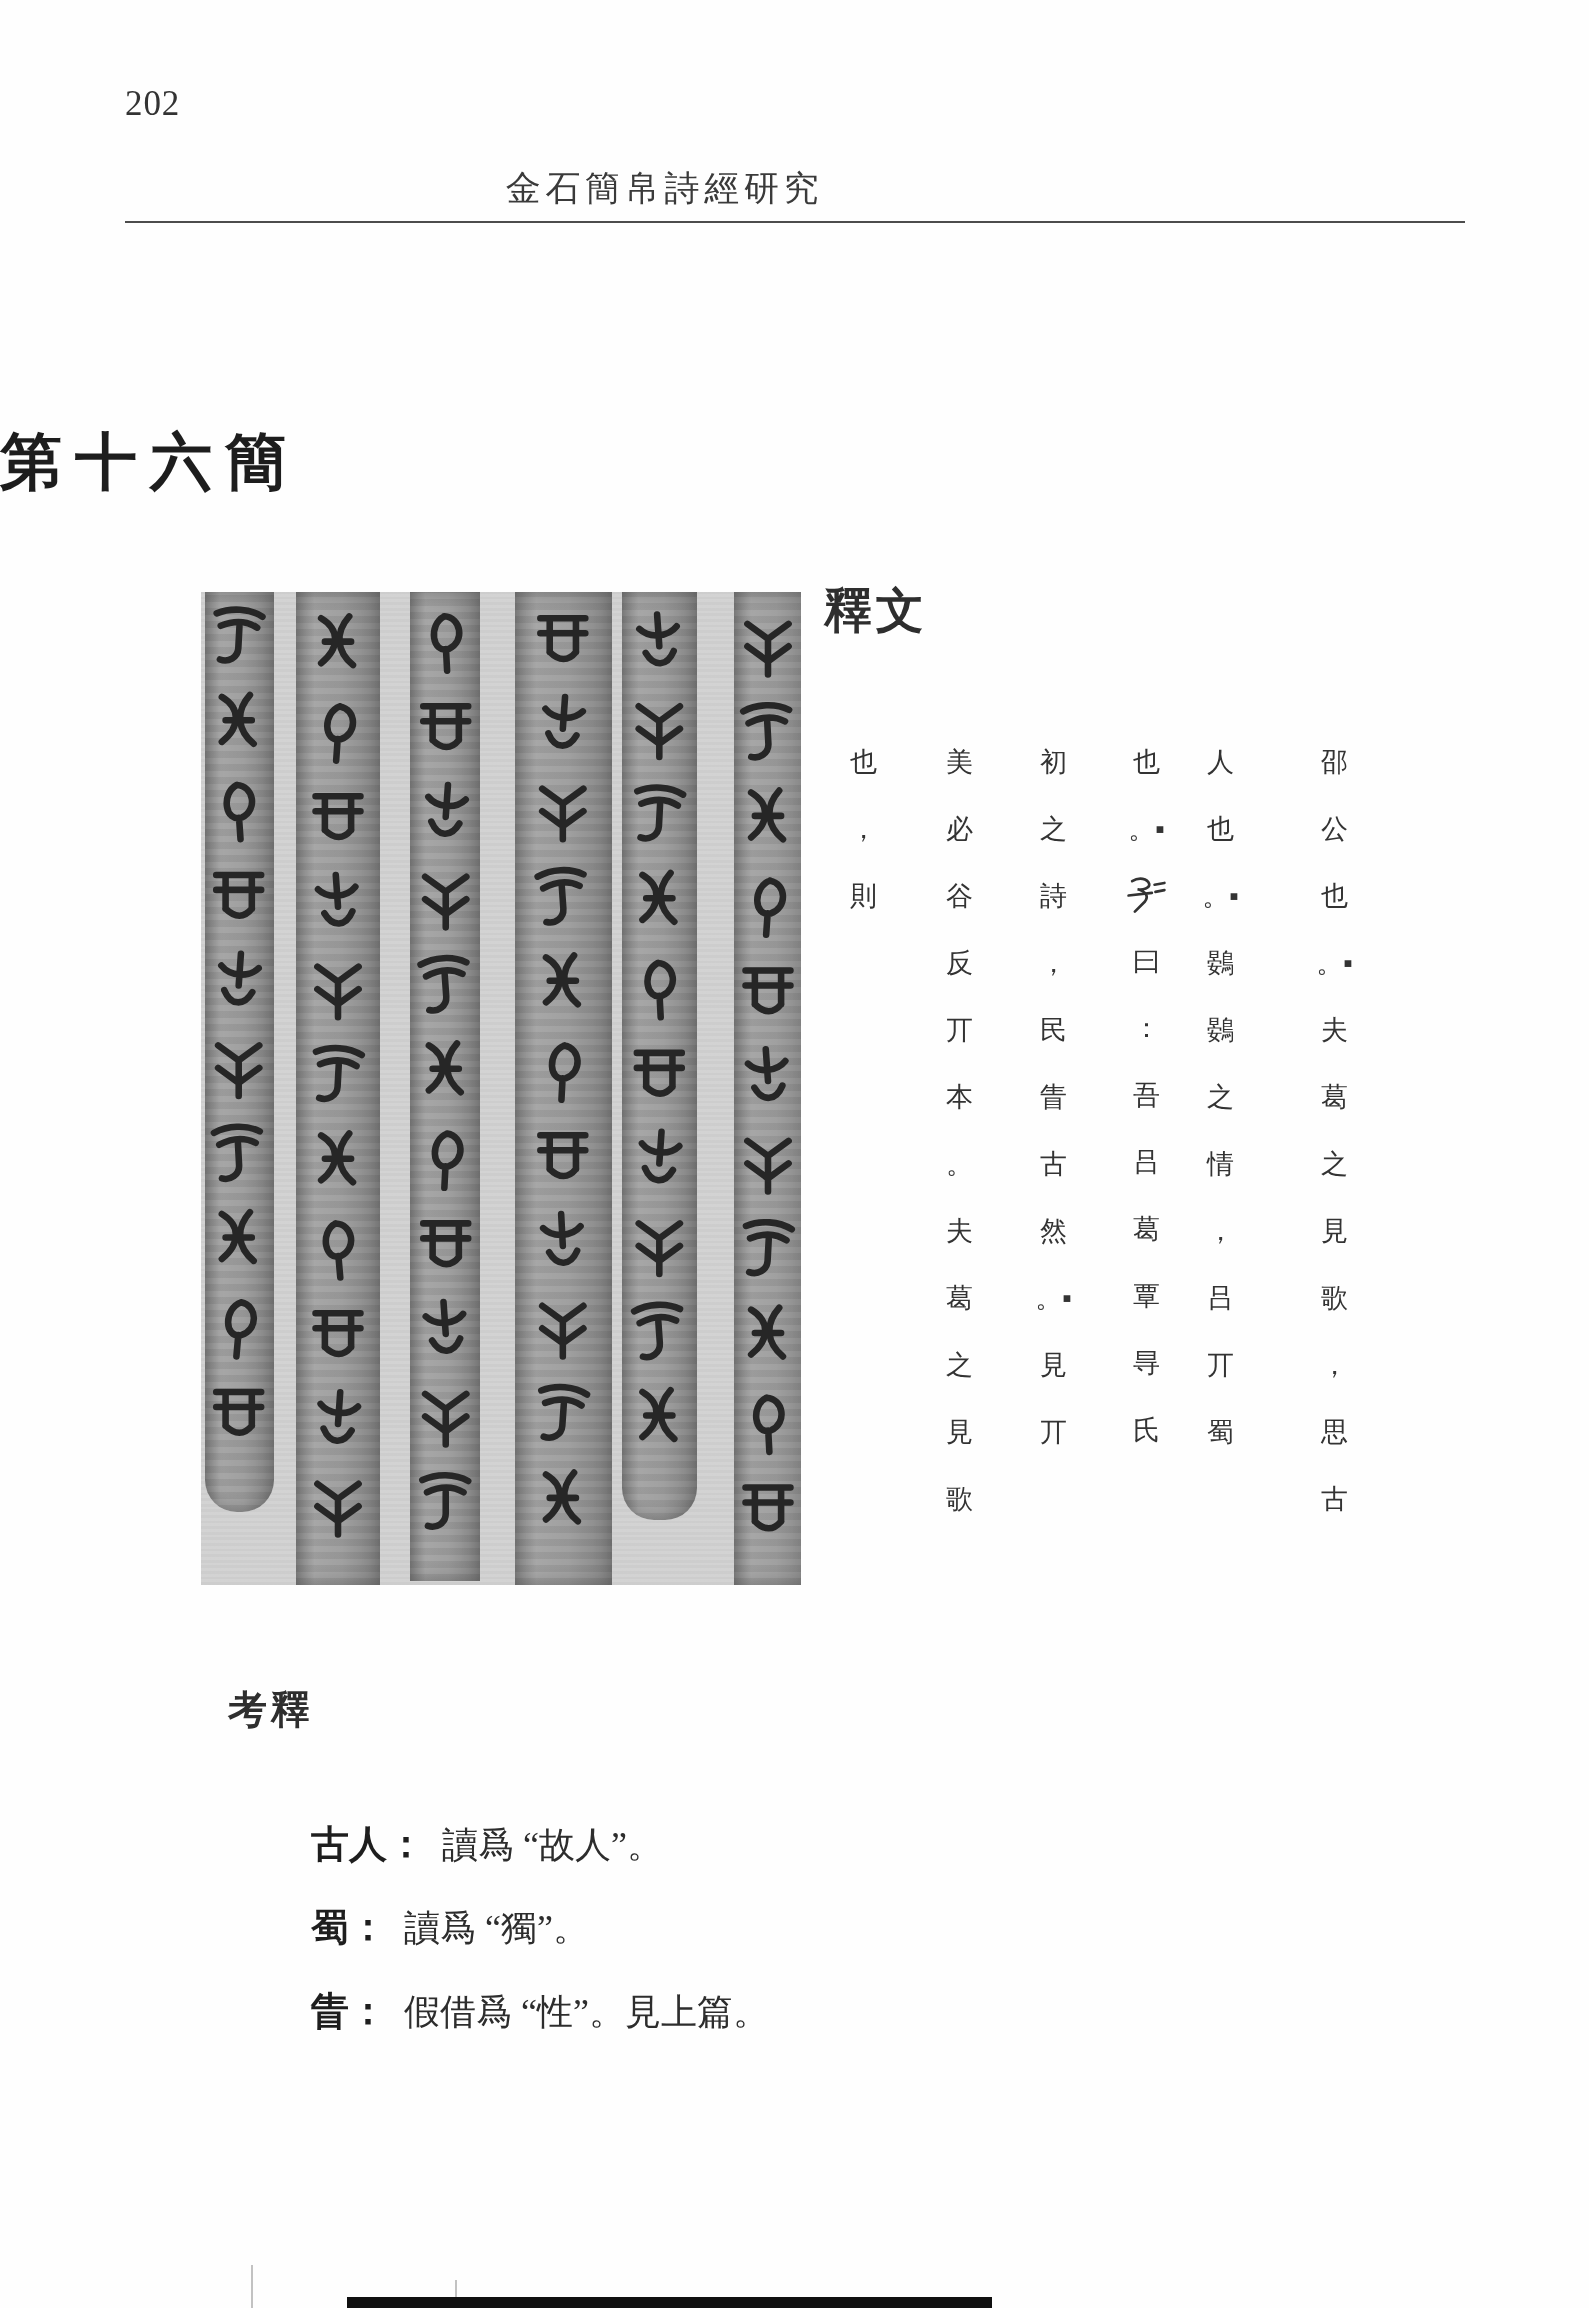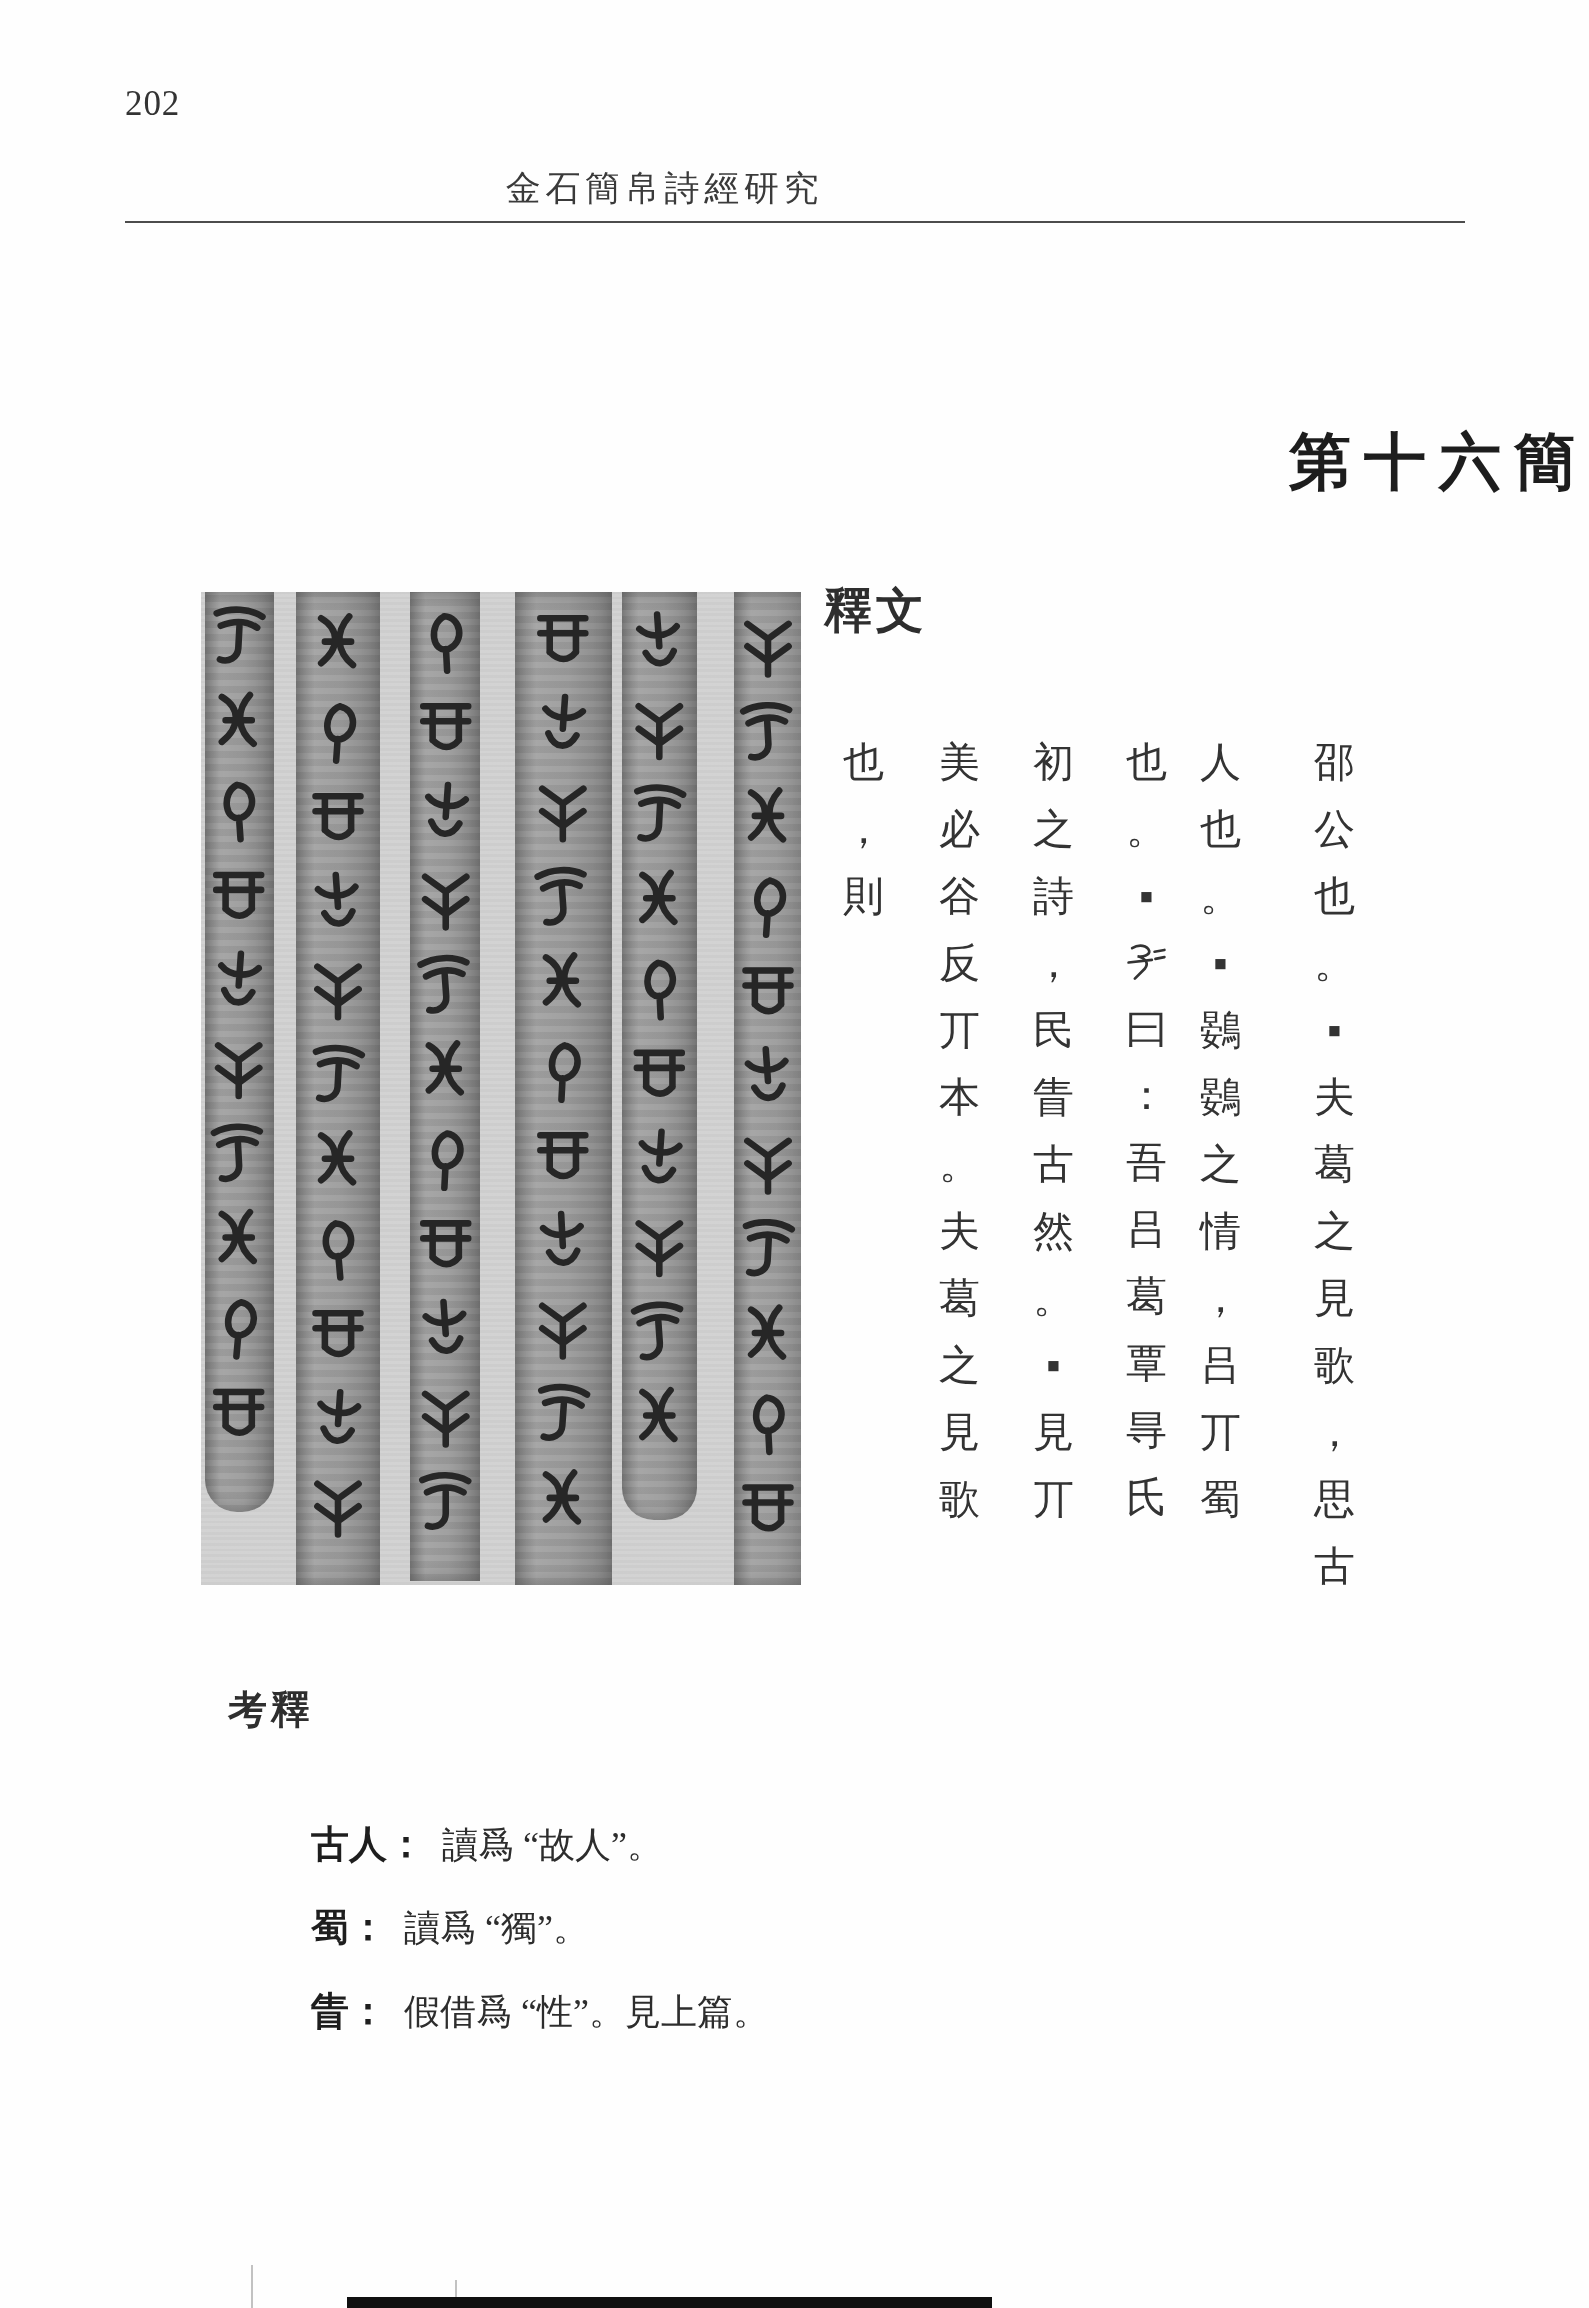--- a/index.html
+++ b/index.html
@@ -19,21 +19,21 @@
   .running{
     position:absolute;left:0;top:165px;width:1329px;
     text-align:center;font-size:35px;letter-spacing:4.7px;color:#3a3a3a;
   }
   .rule{
     position:absolute;left:125px;top:221px;width:1340px;height:1.9px;
     background:#4c4c4c;
   }
   .title{
     position:absolute;left:0;top:420px;width:1589px;margin:0;
-    text-align:right;font-size:62px;font-weight:bold;letter-spacing:13px;
+    text-align:left;font-size:62px;font-weight:bold;letter-spacing:13px;
     color:#1d1d1d;font-family:"Liberation Serif","DejaVu Serif",serif;
   }
   
   .photo{
     position:absolute;left:201px;top:592px;width:600px;height:993px;
     background:
       repeating-linear-gradient(0deg, rgba(0,0,0,.025) 0 2.8px, rgba(255,255,255,.02) 2.8px 5.6px),
       #d2d2d2;
     overflow:hidden;
   }
@@ -48,21 +48,21 @@
   .slip.short{border-bottom-left-radius:32px;border-bottom-right-radius:32px;}
   .glyphs{position:absolute;left:0;top:0;}
   
   .shiwen-label{
     position:absolute;left:824px;top:579px;
     font-size:48px;font-weight:bold;letter-spacing:3.7px;color:#2e2e2e;
     font-family:"Liberation Sans","DejaVu Sans",sans-serif;
   }
   .vcol{
     position:absolute;top:729px;width:49px;
-    font-size:41px;line-height:67px;text-align:center;
+    font-size:27px;line-height:67px;text-align:center;
     word-break:break-all;line-break:anywhere;overflow-wrap:anywhere;
     color:#333;
   }
   .vcol .lig{display:block;margin:11.2px auto;width:43px;height:43px;}
   
   .kaoshi-label{
     position:absolute;left:228px;top:1683px;
     font-size:39px;font-weight:bold;letter-spacing:3.7px;color:#2e2e2e;
     font-family:"Liberation Sans","DejaVu Sans",sans-serif;
   }

